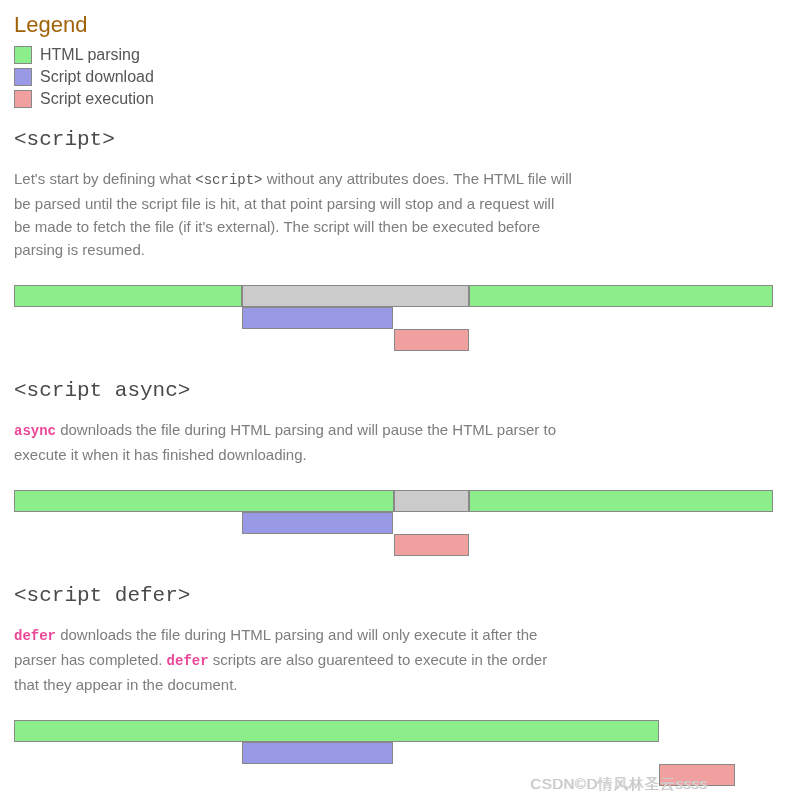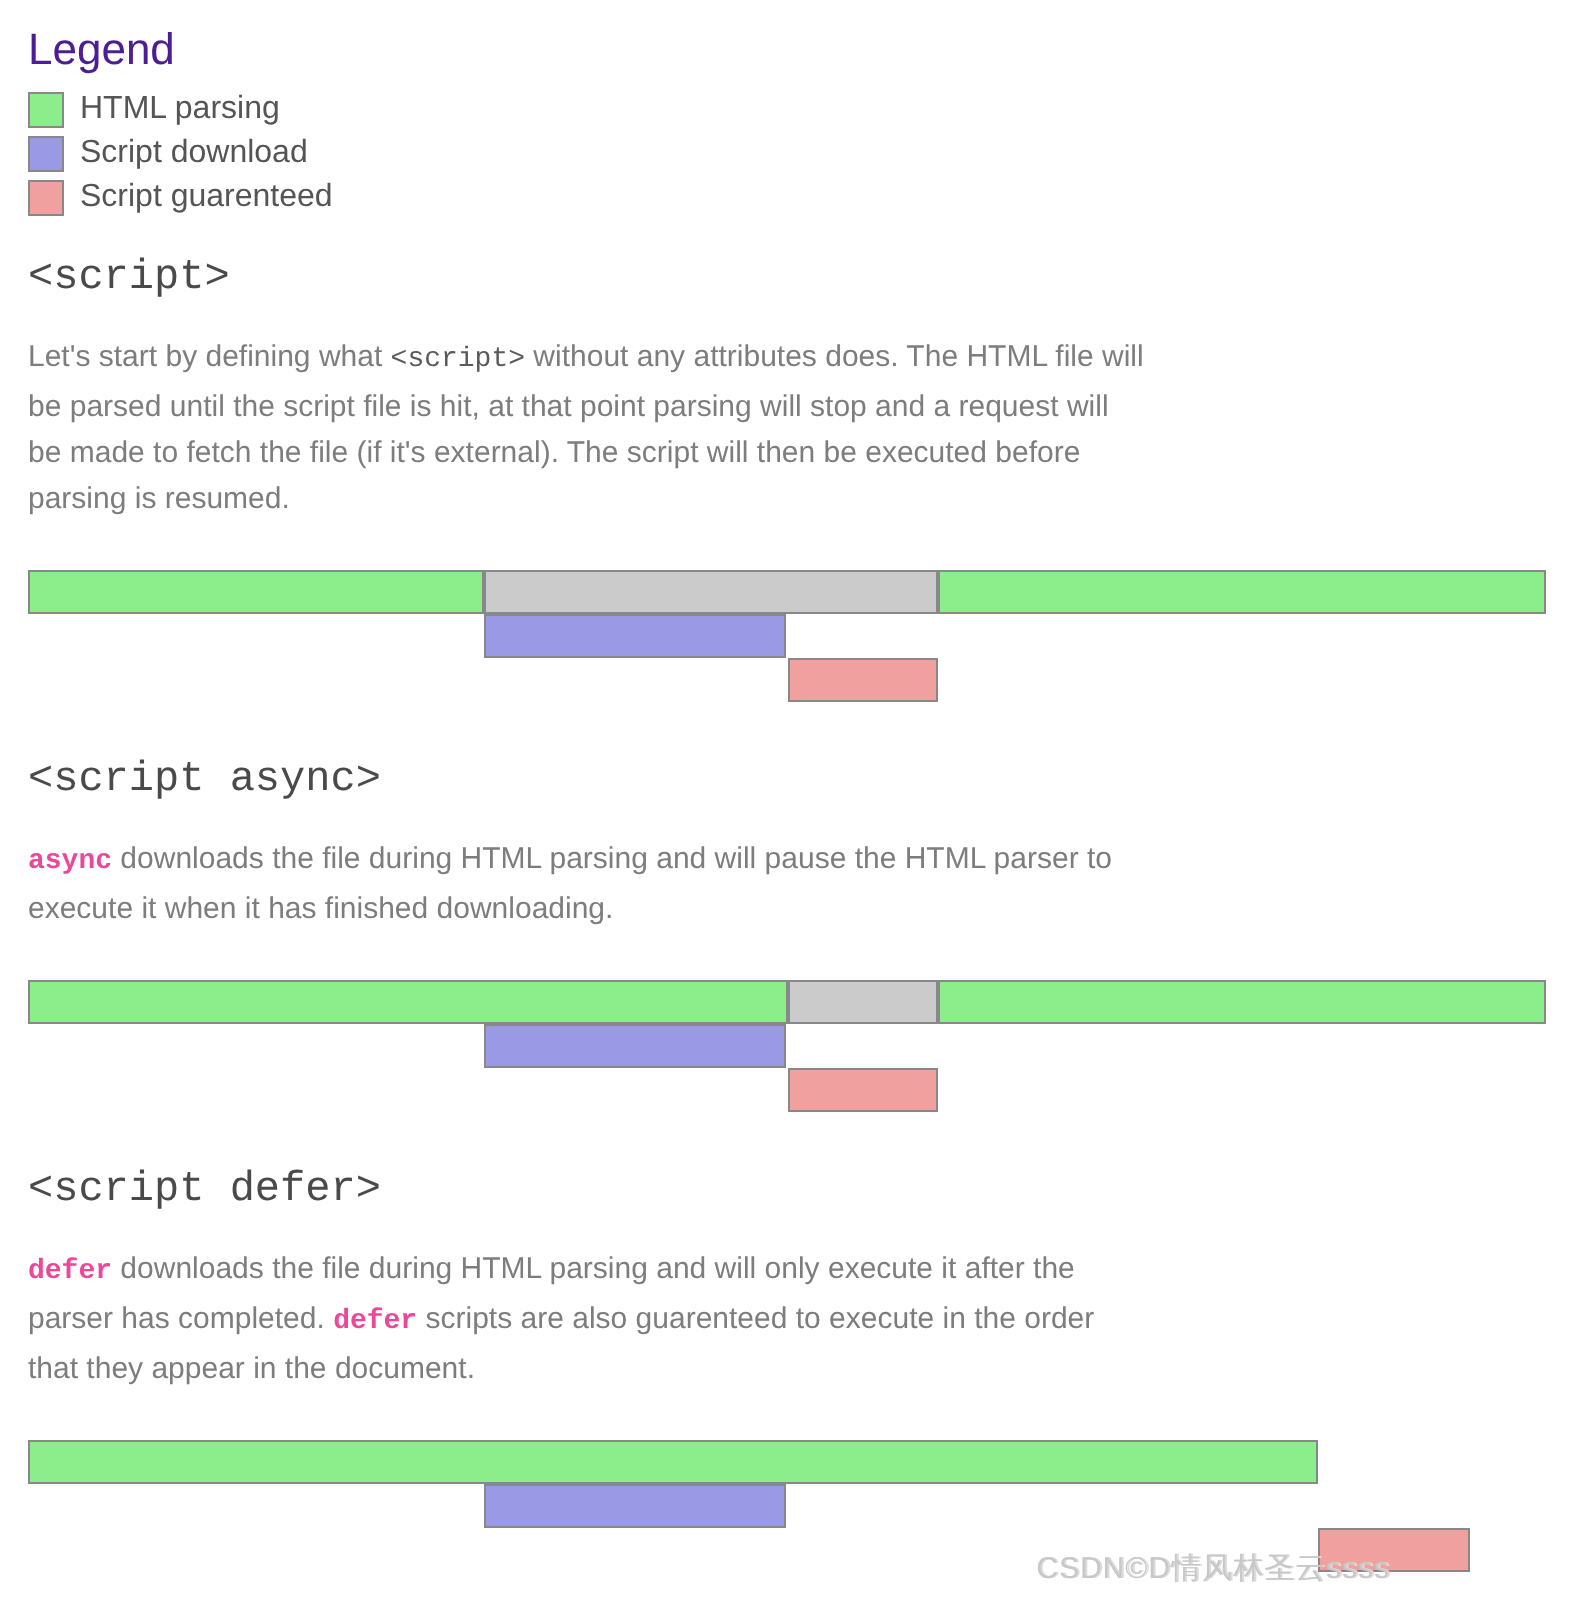--- a/index.html
+++ b/index.html
@@ -6,21 +6,21 @@
     body {
       font-family: 'Segoe UI', Tahoma, Geneva, sans-serif;
       color: #656565;
       padding: 12px 14px;
       width: 787px;
       background: #fff;
     }
     .legend-title {
       font-size: 22px;
       font-weight: 300;
-      color: #4c1d95;
+      color: #a16207;
       margin-bottom: 8px;
     }
     .legend-items {
       margin-bottom: 20px;
     }
     .legend-item {
       display: flex;
       align-items: center;
       margin-bottom: 4px;
     }
@@ -73,21 +73,21 @@
     }
     .bar {
       height: 22px;
       border: 1px solid #888;
     }
     .spacer {
       height: 22px;
     }
     .watermark {
       position: absolute;
-      right: 92px;
+      right: 80px;
       bottom: 6px;
       font-size: 15px;
       color: #c8c8c8;
       pointer-events: none;
       letter-spacing: 0.5px;
       text-shadow: 1px 0 0 #dcdcdc;
     }
   </style>
 </head>
 <body>
@@ -98,21 +98,21 @@
     <div class="legend-item">
       <div class="legend-swatch" style="background:#8BEE8B"></div>
       <div class="legend-label">HTML parsing</div>
     </div>
     <div class="legend-item">
       <div class="legend-swatch" style="background:#9999E5"></div>
       <div class="legend-label">Script download</div>
     </div>
     <div class="legend-item">
       <div class="legend-swatch" style="background:#F1A0A0"></div>
-      <div class="legend-label">Script guarenteed</div>
+      <div class="legend-label">Script execution</div>
     </div>
   </div>
 </div>
 
 <div class="section">
   <div class="section-heading">&lt;script&gt;</div>
   <div class="section-body">
     <span>Let's start by defining what </span><code>&lt;script&gt;</code><span> without any attributes does. The HTML file will be parsed until the script file is hit, at that point parsing will stop and a request will be made to fetch the file (if it's external). The script will then be executed before parsing is resumed.</span>
   </div>
   <div class="timeline" id="tl-0">

